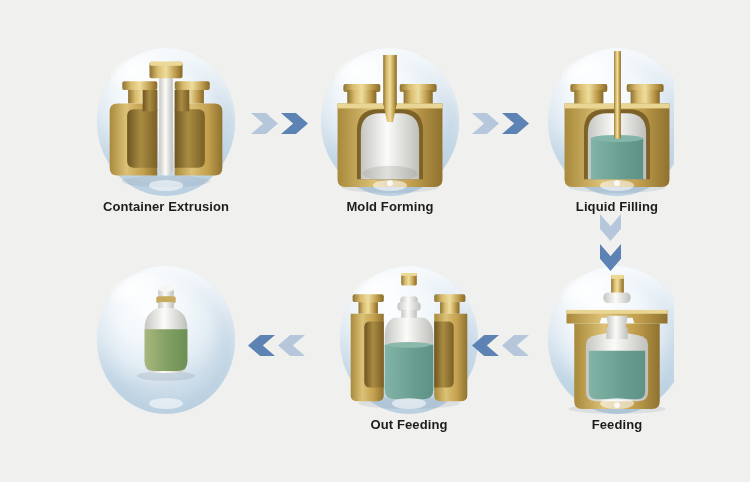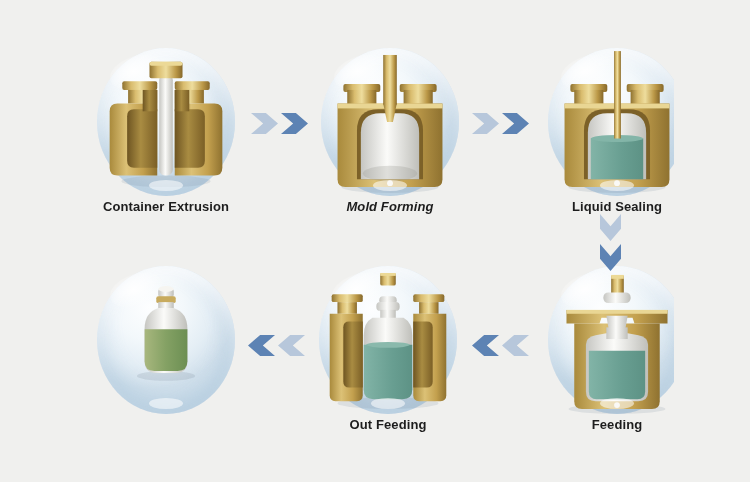--- a/index.html
+++ b/index.html
@@ -147,21 +147,21 @@
         <rect x="79" y="33" width="36" height="9" rx="2" fill="url(#goldH)"></rect>
         <rect x="79" y="42" width="30" height="14" fill="url(#goldH)"></rect>
         <path d="M79 56 h41 q8 0 8 8 v58 q0 8 -8 8 H79 z" fill="url(#goldB)"></path>
         <path d="M79 62 h24 q7 0 7 7 v46 q0 7 -7 7 H79 z" fill="url(#cavityG)"></path>
         <rect x="79" y="42" width="15" height="22" fill="url(#cavityG)"></rect>
       </svg>
     </div>
     <div class="stage-label">Container Extrusion</div>
   </div>
 
-  <div class="stage" style="left:320px; top:48px;font-style:italic;">
+  <div class="stage" style="left:320px; top:48px;">
     <div class="bubble">
       <svg viewBox="0 0 140 150">
         <ellipse cx="70" cy="142" rx="50" ry="6" fill="rgba(110,130,145,0.15)"></ellipse>
         <rect x="22" y="36" width="38" height="8" rx="2" fill="url(#goldH)"></rect>
         <rect x="26" y="42" width="30" height="16" fill="url(#goldH)"></rect>
         <rect x="80" y="36" width="38" height="8" rx="2" fill="url(#goldH)"></rect>
         <rect x="84" y="42" width="30" height="16" fill="url(#goldH)"></rect>
         <path d="M16 56 h108 v78 q0 8 -8 8 H24 q-8 0 -8 -8 z" fill="url(#goldB)"></path>
         <rect x="16" y="56" width="108" height="5" fill="#e9d694"></rect>
         <path d="M36 134 V84 q0 -22 22 -22 h24 q22 0 22 22 v50 z" fill="#7c6128"></path>
@@ -186,21 +186,21 @@
         <path d="M16 56 h108 v78 q0 8 -8 8 H24 q-8 0 -8 -8 z" fill="url(#goldB)"></path>
         <rect x="16" y="56" width="108" height="5" fill="#e9d694"></rect>
         <path d="M36 134 V84 q0 -22 22 -22 h24 q22 0 22 22 v50 z" fill="#7c6128"></path>
         <path d="M40 134 V86 q0 -20 20 -20 h20 q20 0 20 20 v48 z" fill="url(#whiteH)"></path>
         <path d="M43 134 V92 h54 v42 z" fill="url(#tealH)"></path>
         <ellipse cx="70" cy="92" rx="27" ry="3.5" fill="#83b5a8"></ellipse>
         <rect x="67" y="2" width="7" height="90" fill="url(#goldH)"></rect>
         <circle cx="70" cy="138" r="3" fill="#f4f2ec"></circle>
       </svg>
     </div>
-    <div class="stage-label">Liquid Sealing</div>
+    <div class="stage-label">Liquid Filling</div>
   </div>
 
   <div class="stage" style="left:547px; top:266px;">
     <div class="bubble">
       <svg viewBox="0 0 140 150">
         <ellipse cx="70" cy="146" rx="50" ry="5" fill="rgba(110,130,145,0.15)"></ellipse>
         <rect x="64" y="8" width="13" height="20" rx="2" fill="url(#goldH)"></rect>
         <rect x="64" y="8" width="13" height="4" fill="#ecd996"></rect>
         <rect x="56" y="26" width="28" height="11" rx="5" fill="url(#whiteH)"></rect>
         <path d="M18 44 h104 v14 h-34 l-2 -6 h-32 l-2 6 H18 z" fill="url(#goldB)"></path>
@@ -209,21 +209,21 @@
         <path d="M38 80 q0 -8 10 -10 l11 -2 h22 l11 2 q10 2 10 10 v48 q0 10 -10 10 H48 q-10 0 -10 -10 z" fill="url(#whiteH)"></path>
         <path d="M41 86 h58 v42 q0 8 -8 8 H49 q-8 0 -8 -8 z" fill="url(#tealH)"></path>
         <rect x="59" y="62" width="22" height="12" fill="url(#whiteH)"></rect>
         <path d="M59 50 h22 l-3 17 h-16 z" fill="url(#whiteH)"></path>
         <circle cx="70" cy="142" r="3" fill="#f4f2ec"></circle>
       </svg>
     </div>
     <div class="stage-label">Feeding</div>
   </div>
 
-  <div class="stage" style="left:318px; top:266px;">
+  <div class="stage" style="left:339px; top:266px;">
     <div class="bubble">
       <svg viewBox="0 0 140 150">
         <ellipse cx="70" cy="140" rx="52" ry="6" fill="rgba(110,130,145,0.15)"></ellipse>
         <rect x="62" y="6" width="16" height="13" rx="2" fill="url(#goldH)"></rect>
         <rect x="62" y="6" width="16" height="3" fill="#ecd996"></rect>
 
         <rect x="12" y="28" width="32" height="8" rx="2" fill="url(#goldH)"></rect>
         <rect x="18" y="36" width="20" height="12" fill="url(#goldH)"></rect>
         <path d="M10 48 h34 v84 q0 6 -6 6 H16 q-6 0 -6 -6 z" fill="url(#goldB)"></path>
         <path d="M44 56 H30 q-6 0 -6 6 v56 q0 6 6 6 h14 z" fill="url(#cavityG)"></path>

